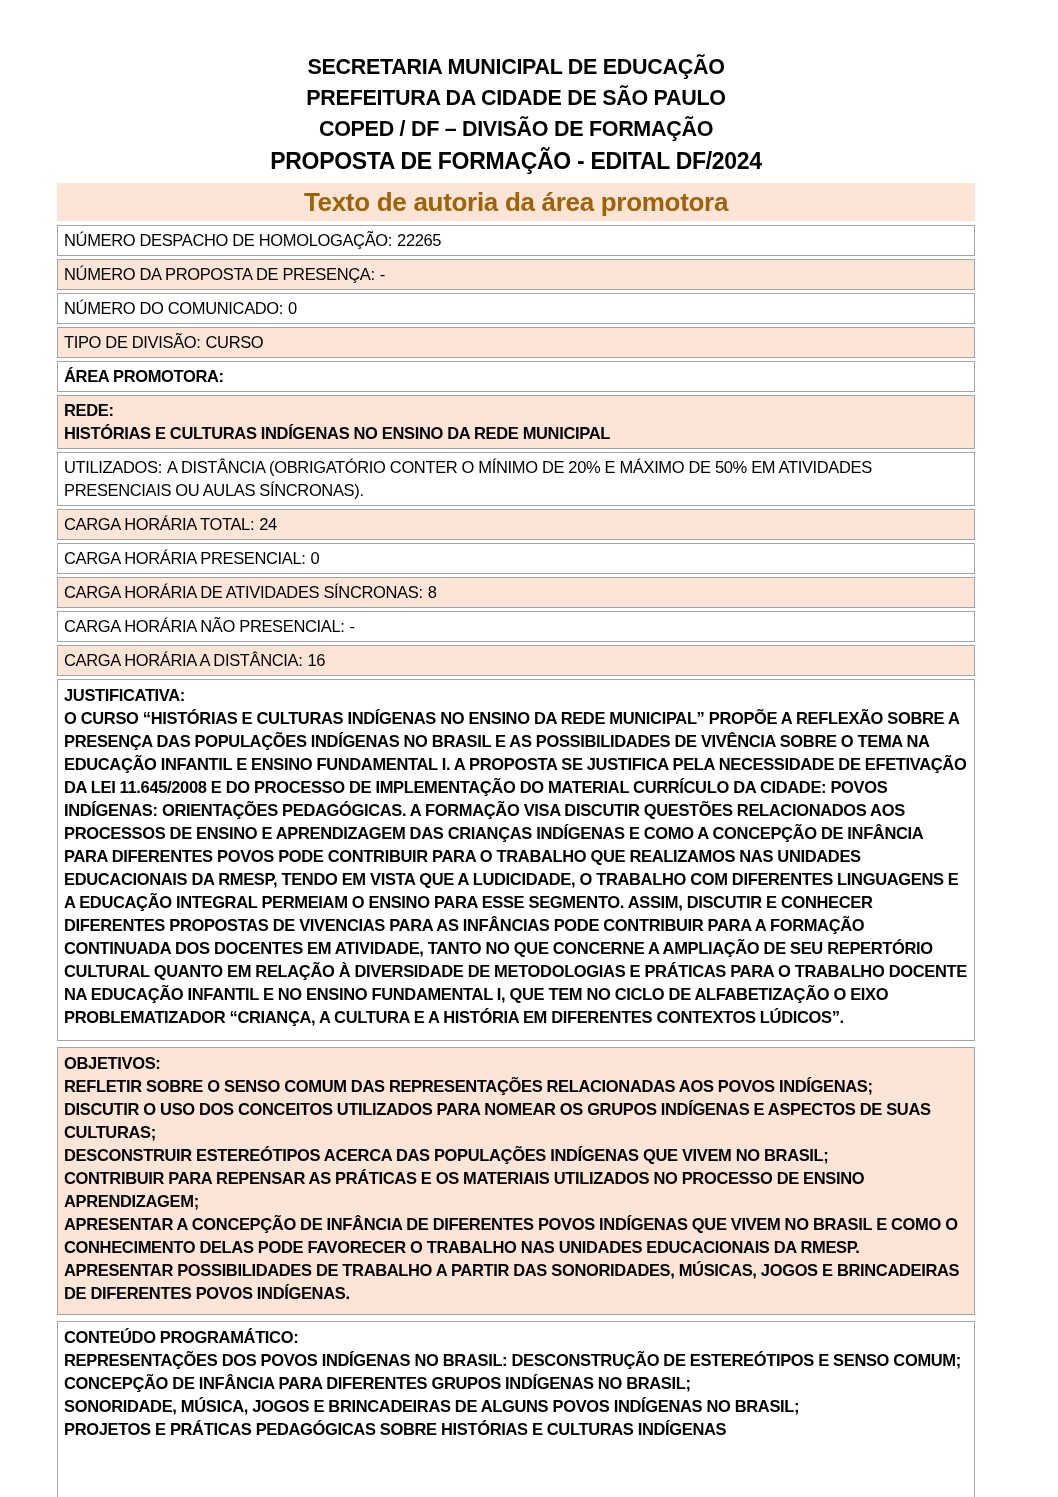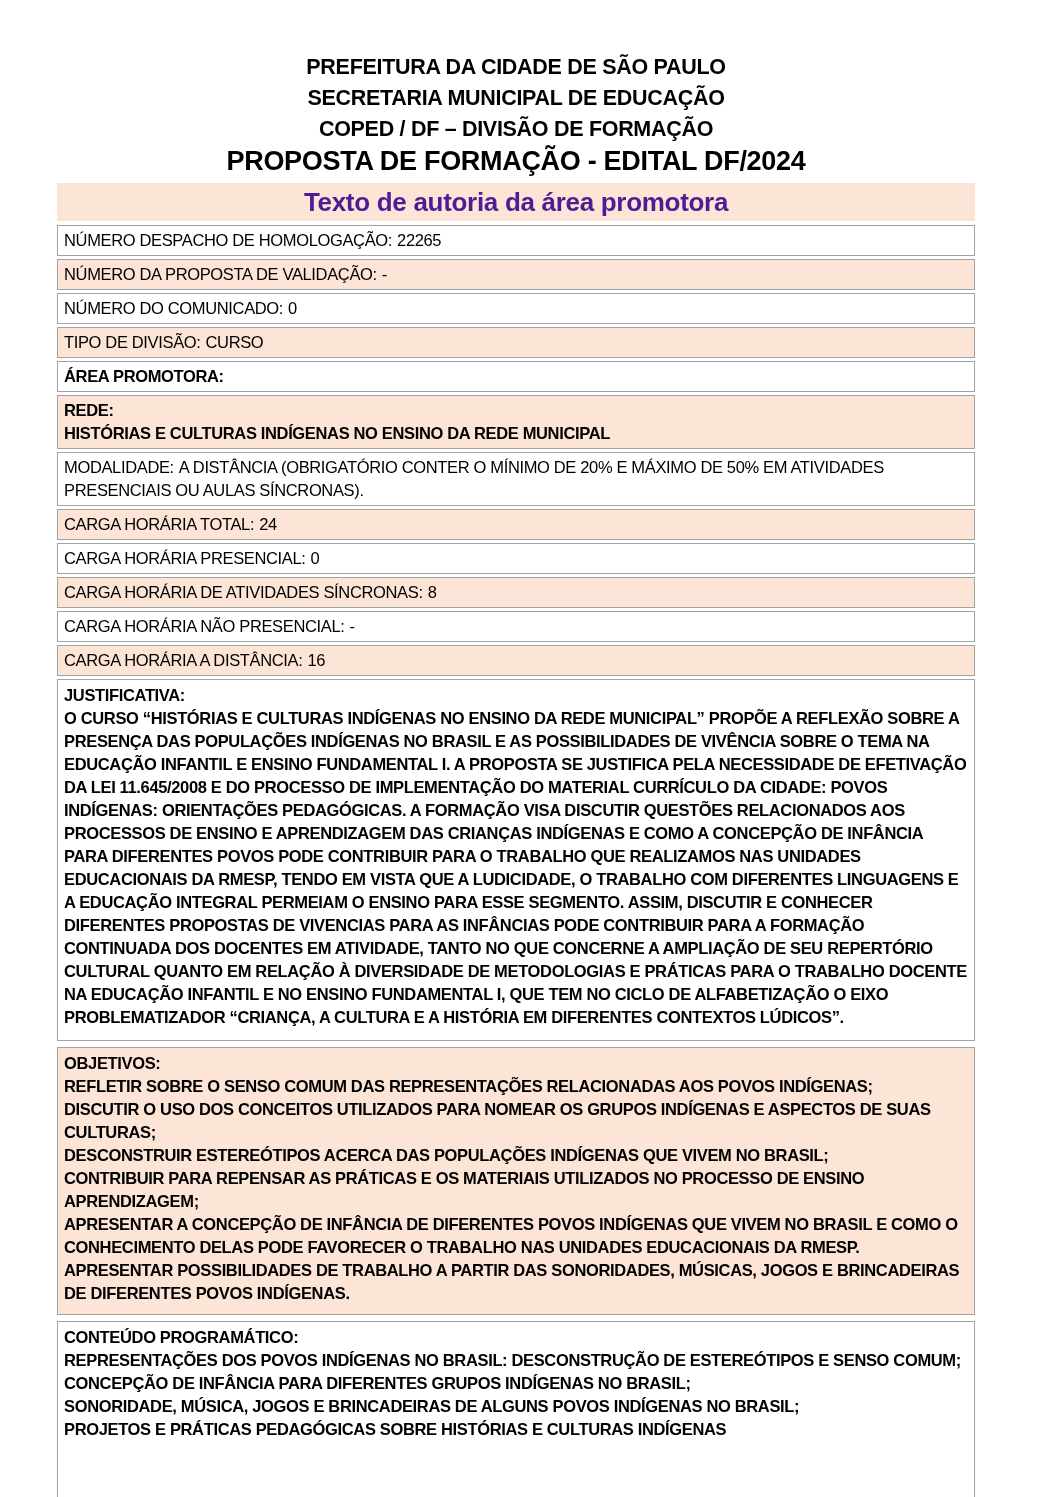--- a/index.html
+++ b/index.html
@@ -1,23 +1,23 @@
 <!DOCTYPE html>
 <html><head>
 <meta charset="utf-8">
 <style>
   * { box-sizing: border-box; margin: 0; padding: 0; }
   html, body { width: 1058px; height: 1497px; background: #ffffff; overflow: hidden; }
   body { font-family: "Liberation Sans", sans-serif; color: #000000; }
   .page { padding: 52px 83px 0 57px; width: 1058px; height: 1497px; overflow: hidden; }
   .header { text-align: center; font-weight: bold; letter-spacing: -0.3px; }
   .h-line { font-size: 21.5px; line-height: 31px; white-space: nowrap; }
-  .h-line.big { font-size: 27px; line-height: 32px; }
+  .h-line.big { font-size: 23px; line-height: 32px; }
   .banner {
-    margin-top: 6px; height: 38px; background: #FCE4D6; color: #4c1d95;
+    margin-top: 6px; height: 38px; background: #FCE4D6; color: #a16207;
     font-weight: bold; font-size: 26px; line-height: 38px; text-align: center;
     letter-spacing: -0.3px;
   }
   .rows { margin-top: 4px; }
   .row {
     border: 1px solid #a3a3a3; background: #ffffff; padding: 3px 6px;
     margin-bottom: 3px; font-size: 16.5px; line-height: 23px;
     letter-spacing: -0.35px; min-height: 30px;
   }
   .row.shade { background: #FCE4D6; }
@@ -28,57 +28,57 @@
   #justificativa { min-height: 362px; }
   #objetivos { min-height: 268px; }
   #conteudo { height: 235px; }
 </style>
 </head>
 <body>
 
 <div class="page">
 
   <div class="header">
+    <div class="h-line">SECRETARIA MUNICIPAL DE EDUCAÇÃO</div>
     <div class="h-line">PREFEITURA DA CIDADE DE SÃO PAULO</div>
-    <div class="h-line">SECRETARIA MUNICIPAL DE EDUCAÇÃO</div>
     <div class="h-line">COPED / DF – DIVISÃO DE FORMAÇÃO</div>
     <div class="h-line big">PROPOSTA DE FORMAÇÃO - EDITAL DF/2024</div>
   </div>
 
   <div class="banner">Texto de autoria da área promotora</div>
 
   <div class="rows">
 
     <div class="row">
       <span class="lbl">NÚMERO DESPACHO DE HOMOLOGAÇÃO:</span><span class="val">22265</span>
     </div>
 
     <div class="row shade">
-      <span class="lbl">NÚMERO DA PROPOSTA DE VALIDAÇÃO:</span><span class="val">-</span>
+      <span class="lbl">NÚMERO DA PROPOSTA DE PRESENÇA:</span><span class="val">-</span>
     </div>
 
     <div class="row">
       <span class="lbl">NÚMERO DO COMUNICADO:</span><span class="val">0</span>
     </div>
 
     <div class="row shade">
       <span class="lbl">TIPO DE DIVISÃO:</span><span class="val">CURSO</span>
     </div>
 
     <div class="row bold">
       <div class="lbl">ÁREA PROMOTORA:</div>
     </div>
 
     <div class="row shade bold">
       <div class="lbl">REDE:</div>
       <div>HISTÓRIAS E CULTURAS INDÍGENAS NO ENSINO DA REDE MUNICIPAL</div>
     </div>
 
     <div class="row">
-      <span class="lbl">MODALIDADE:</span><span class="val">A DISTÂNCIA (OBRIGATÓRIO CONTER O MÍNIMO DE 20% E MÁXIMO DE 50% EM ATIVIDADES PRESENCIAIS OU AULAS SÍNCRONAS).</span>
+      <span class="lbl">UTILIZADOS:</span><span class="val">A DISTÂNCIA (OBRIGATÓRIO CONTER O MÍNIMO DE 20% E MÁXIMO DE 50% EM ATIVIDADES PRESENCIAIS OU AULAS SÍNCRONAS).</span>
     </div>
 
     <div class="row shade">
       <span class="lbl">CARGA HORÁRIA TOTAL:</span><span class="val">24</span>
     </div>
 
     <div class="row">
       <span class="lbl">CARGA HORÁRIA PRESENCIAL:</span><span class="val">0</span>
     </div>
 

